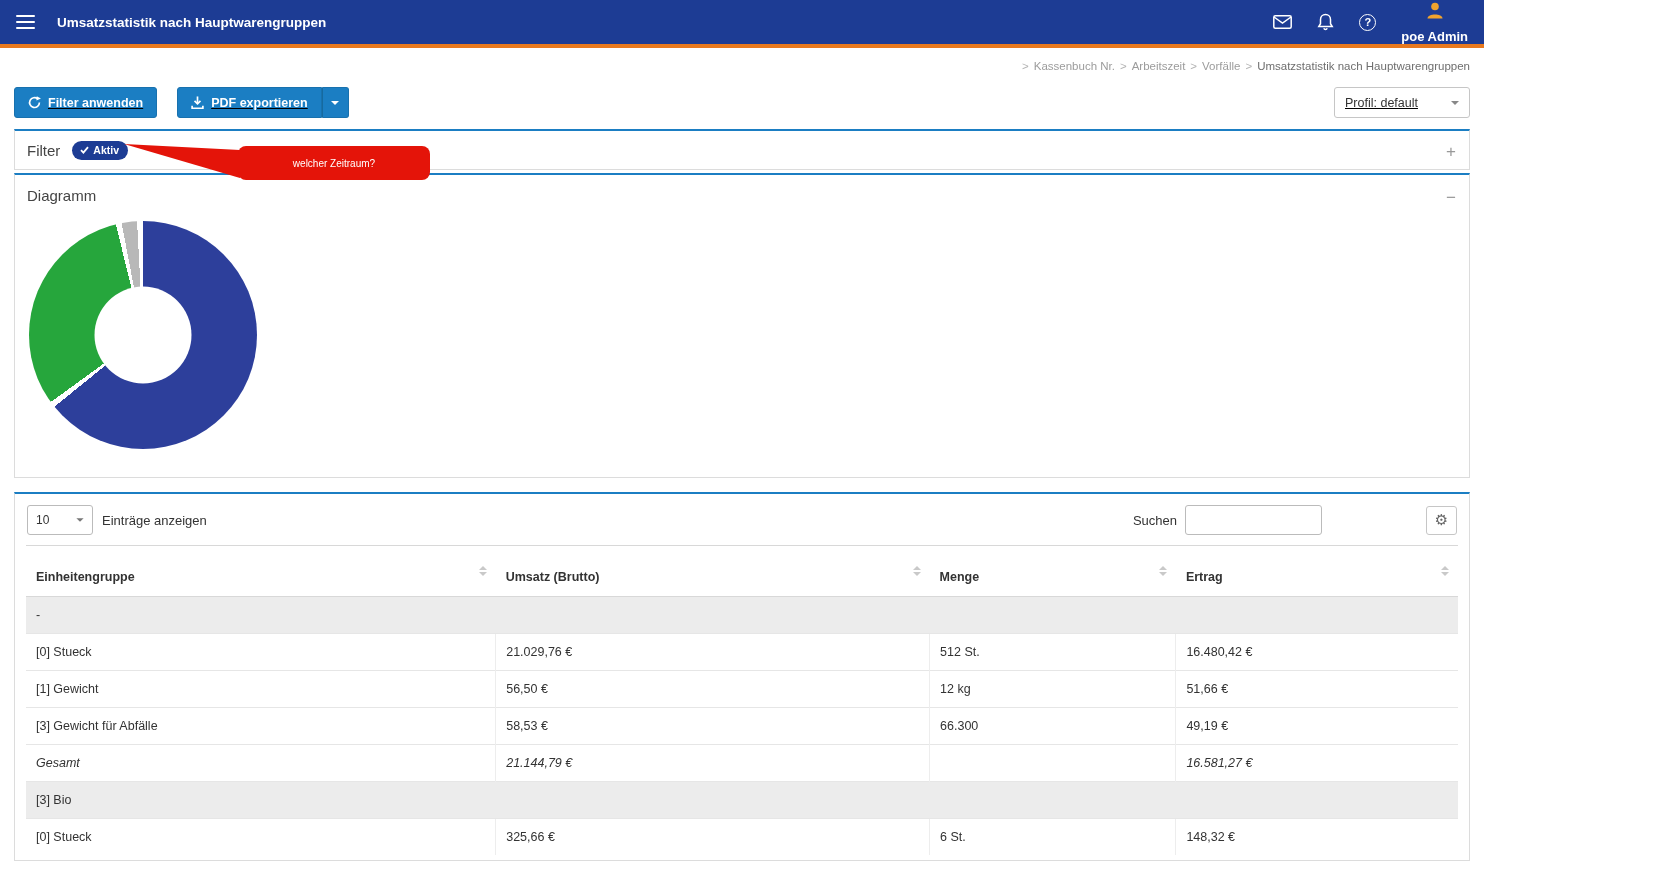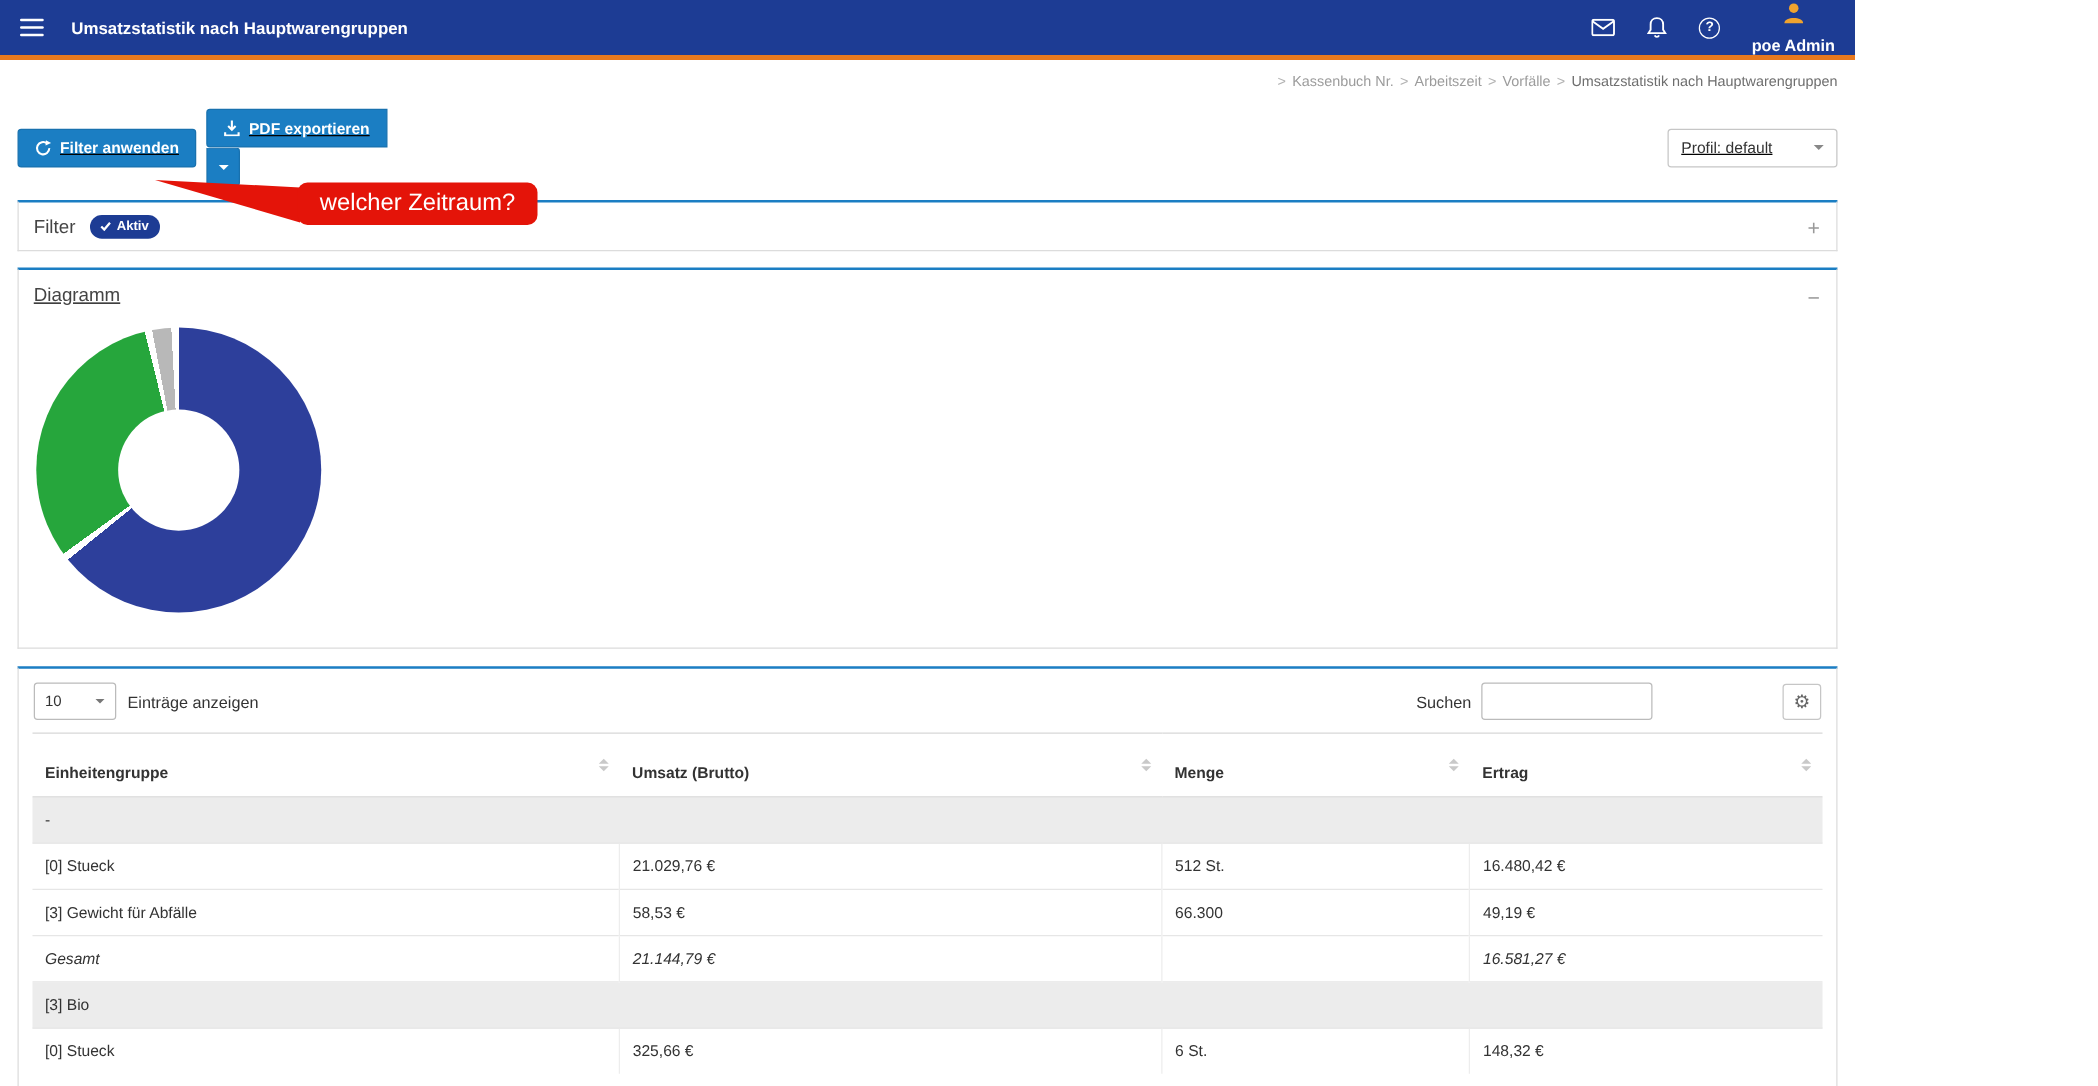--- a/index.html
+++ b/index.html
@@ -23,21 +23,21 @@
   
   .breadcrumb { margin-top:12px; height:15px; text-align:right; font-size:11.5px; color:#b3b3b3; }
   .bc-sep { margin:0 5px; }
   .bc-item { color:#9c9c9c; cursor:pointer; }
   .bc-item.active { color:#6e6e6e; cursor:default; }
 
   
   .toolbar { margin-top:12px; display:flex; align-items:center;text-decoration:underline; }
   .btn { display:inline-flex; align-items:center; gap:7px; background:#1b7ec3; border:1px solid #1871ae; color:#fff;
          font-size:12.5px; font-weight:bold; padding:0 13px; height:31px; border-radius:3px; cursor:pointer; font-family:inherit; }
-  .btn-group { display:inline-flex; margin-left:8px;flex-direction:column; }
+  .btn-group { display:inline-flex; margin-left:20px; }
   .btn-group .btn { border-radius:3px 0 0 3px; }
   .btn-caret { width:27px; height:31px; background:#1b7ec3; border:1px solid #1871ae; border-left-color:#166a9f;
                border-radius:0 3px 3px 0; display:flex; align-items:center; justify-content:center; cursor:pointer; }
   .caret-down { width:0; height:0; border-left:4px solid transparent; border-right:4px solid transparent; border-top:4px solid #fff; }
   .profile-select { margin-left:auto; width:136px; height:31px; border:1px solid #c6c6c6; border-radius:3px; background:#fff;
                     display:flex; align-items:center; padding:0 10px; font-size:12.5px; color:#333; cursor:pointer; }
   .profile-select .caret-down { margin-left:auto; border-top-color:#888; }
 
   
   .panel { border:1px solid #dcdcdc; border-top:2px solid #1b7ec3; background:#fff; position:relative; }
@@ -46,24 +46,24 @@
 
   .filter-panel { margin-top:11px; height:41px; display:flex; align-items:center; padding:0 12px; }
   .filter-panel .panel-toggle { top:12px; }
   .badge { margin-left:12px; background:#1d3c94; color:#fff; font-size:10.5px; font-weight:bold;
            padding:3px 9px 4px 8px; border-radius:10px; display:inline-flex; align-items:center; gap:4px; }
 
   
   .callout-tail { position:absolute; left:124px; top:138px; z-index:50; pointer-events:none; }
   .callout-bubble { position:absolute; left:238px; top:146px; width:192px; height:34px; background:#e41409;
                     border-radius:8px; z-index:51; display:flex; align-items:center; justify-content:center;
-                    color:#fff; font-size:19px; }
-
-  
-  .chart-panel { margin-top:13px; height:305px;text-decoration:underline; }
+                    color:#fff; font-size:10px; }
+
+  
+  .chart-panel { margin-top:3px; height:305px; }
   .chart-head { padding:12px 12px 0 12px; }
   .chart-body { display:flex; padding:16px 0 0 14px; }
   .donut-wrap { position:relative; width:228px; height:228px; }
   .donut { width:228px; height:228px; border-radius:50%; }
   .donut-hole { position:absolute; left:50%; top:50%; transform:translate(-50%,-50%); width:97px; height:97px;
                 background:#fff; border-radius:50%; }
   .legend { margin-left:160px; margin-top:12px; }
   .legend-row { display:flex; align-items:center; gap:6px; height:19px; cursor:pointer; }
   .legend-swatch { width:13px; height:13px; flex:0 0 13px; }
   .legend-label { font-size:12px; }
@@ -237,20 +237,26 @@
             <tr class="group">
               <td colspan="4">-</td>
             </tr>
             <tr class="data">
               <td>[0] Stueck</td>
               <td class="num">21.029,76 €</td>
               <td class="num">512 St.</td>
               <td class="num">16.480,42 €</td>
             </tr>
             <tr class="data">
+              <td>[1] Gewicht</td>
+              <td class="num">56,50 €</td>
+              <td class="num">12 kg</td>
+              <td class="num">51,66 €</td>
+            </tr>
+            <tr class="data">
               <td>[3] Gewicht für Abfälle</td>
               <td class="num">58,53 €</td>
               <td class="num">66.300</td>
               <td class="num">49,19 €</td>
             </tr>
             <tr class="total">
               <td>Gesamt</td>
               <td class="num">21.144,79 €</td>
               <td class="num"></td>
               <td class="num">16.581,27 €</td>

